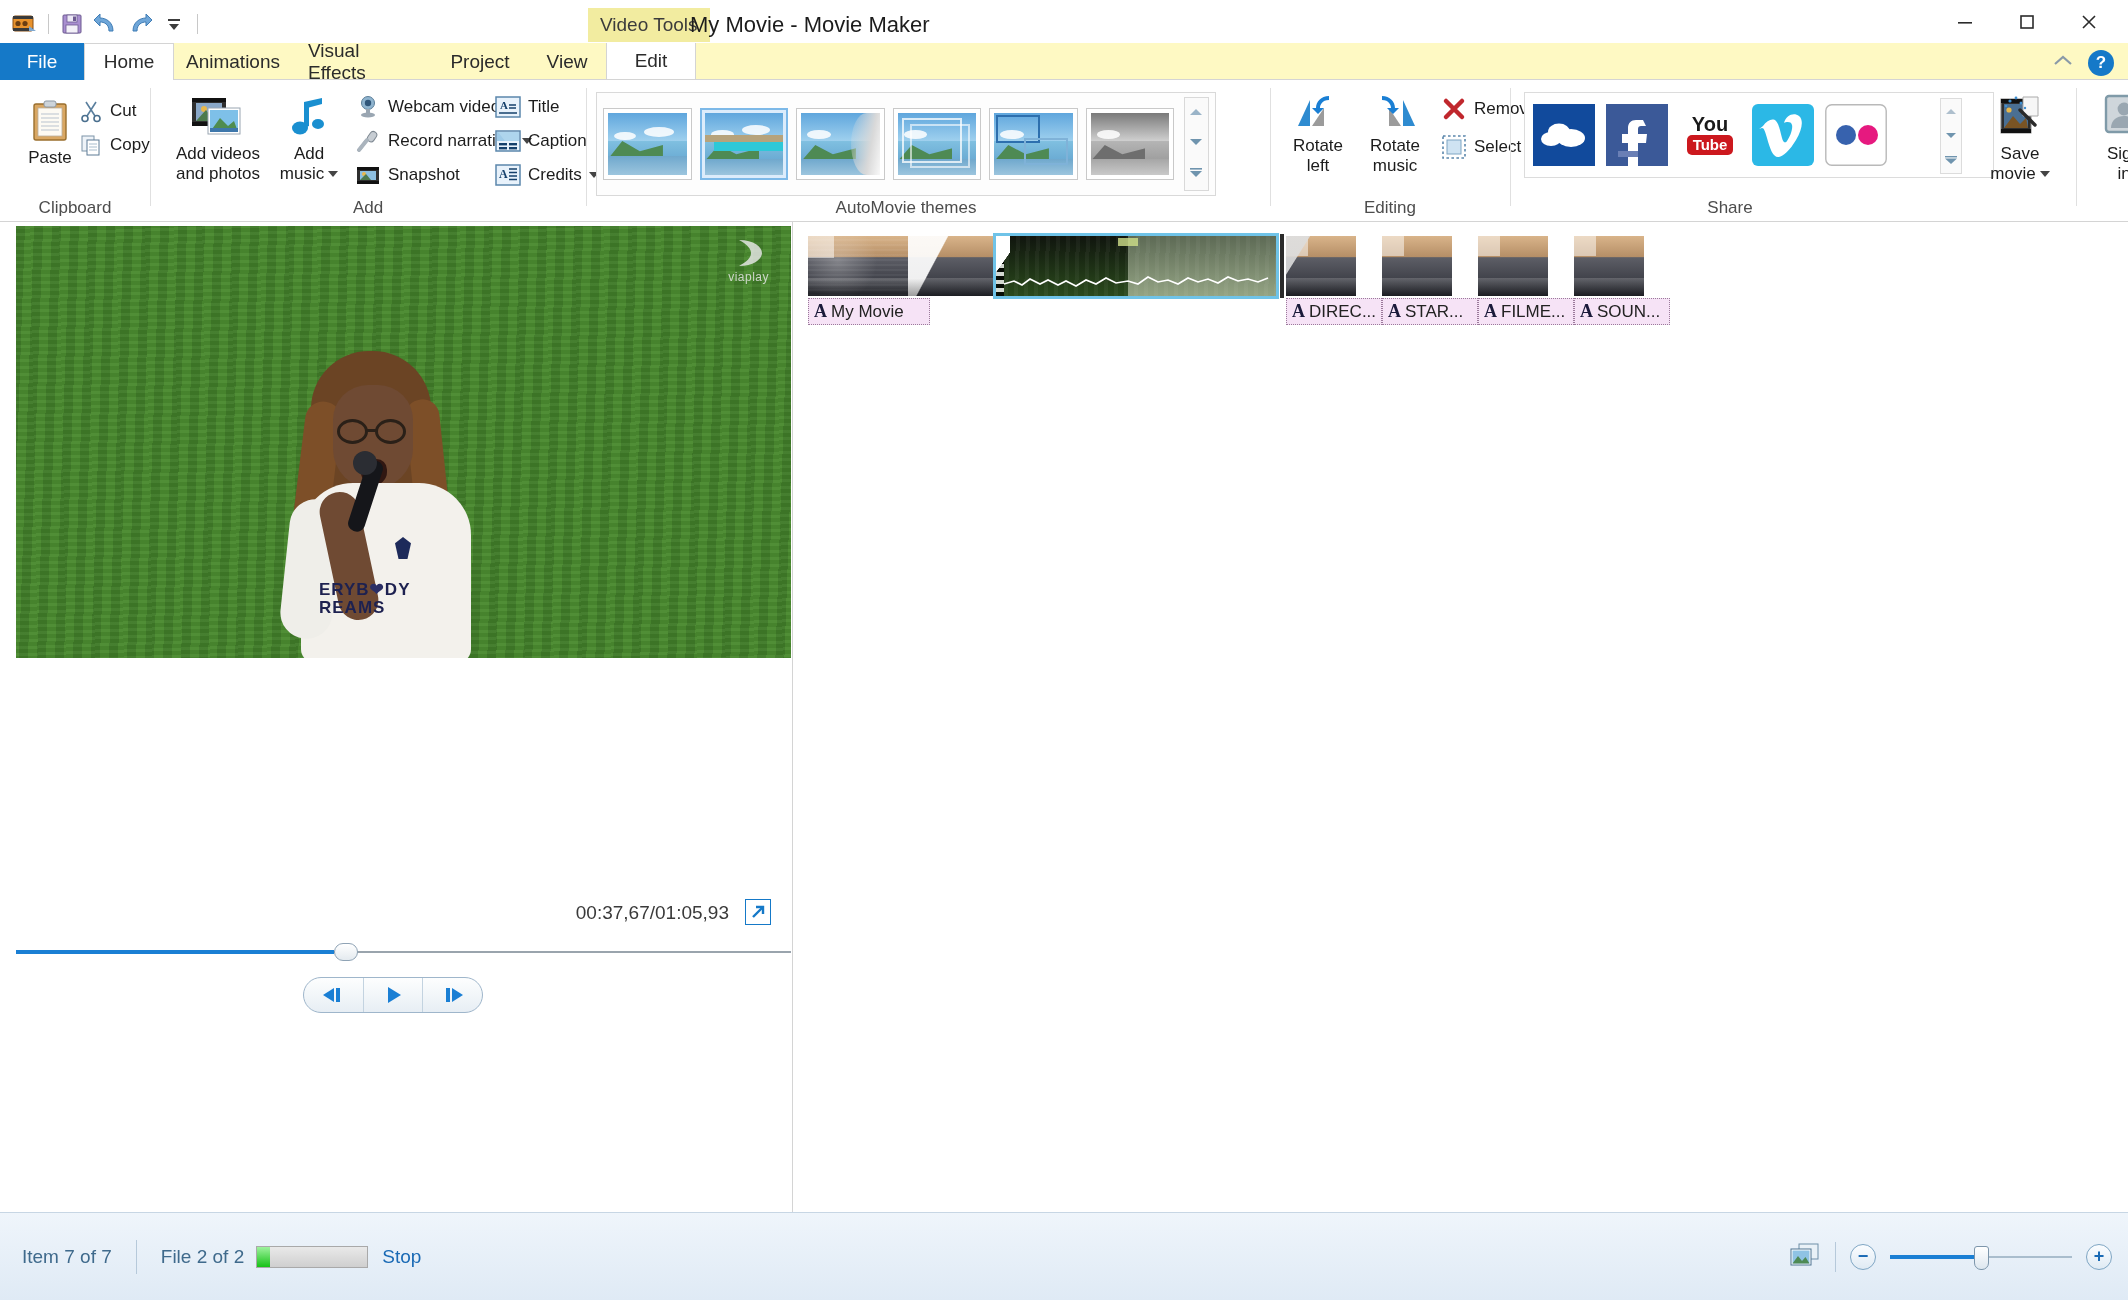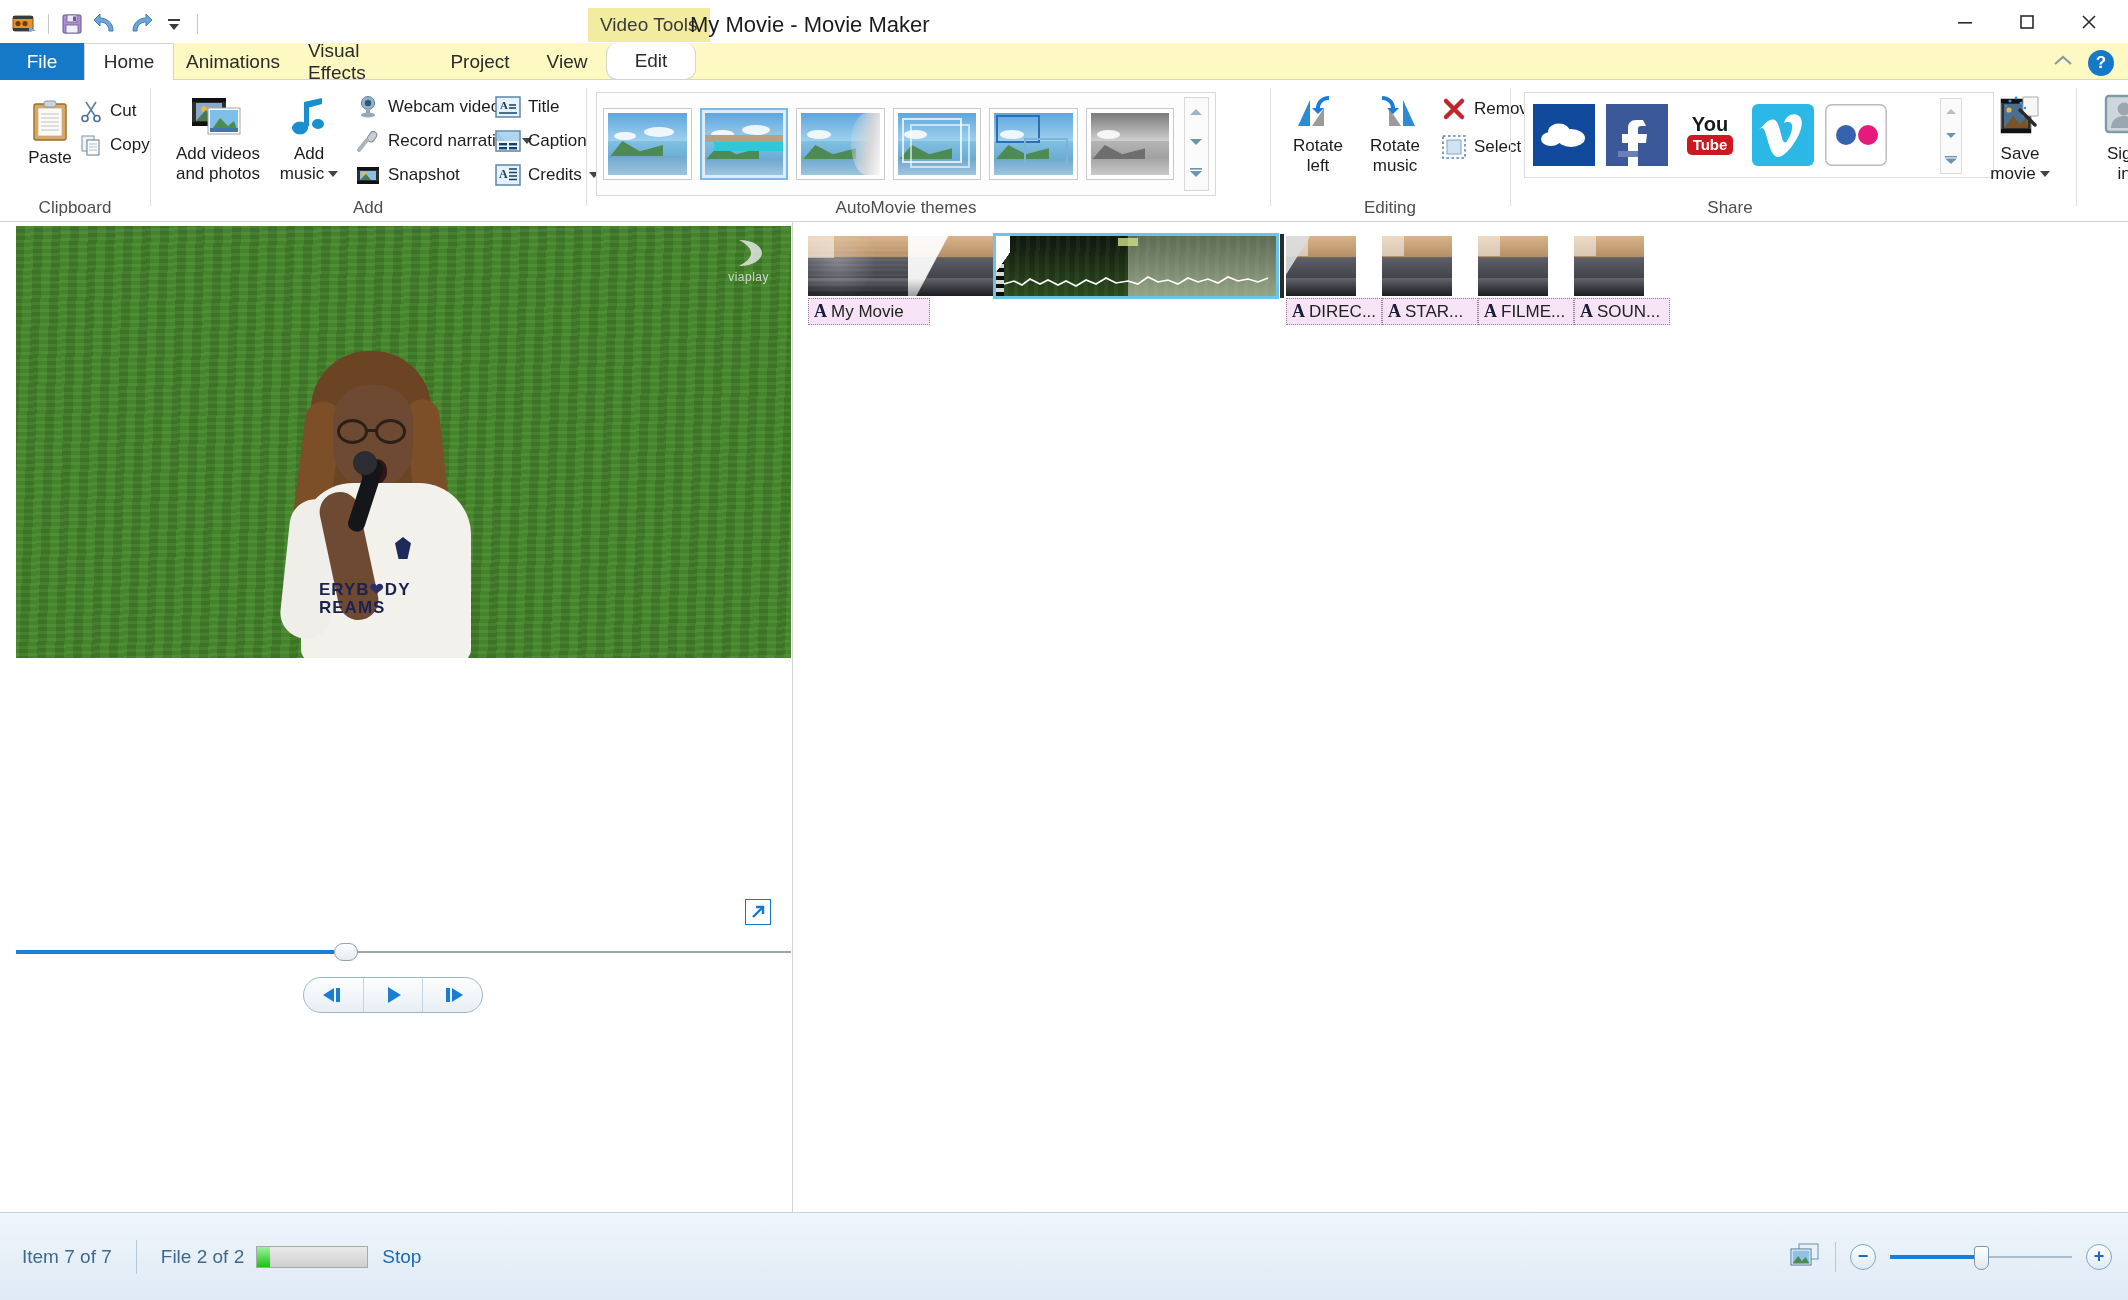--- a/index.html
+++ b/index.html
@@ -41,21 +41,20 @@
     padding:0 16px;
   }
   .tab.file { background:#1579c8; color:#fff; left:0; width:84px; padding:0; }
   .tab.active {
     background:#fff; border-left:1px solid #d4d4d4; border-right:1px solid #d4d4d4;
     border-top:1px solid #d4d4d4; border-bottom:1px solid #fff; height:38px;
   }
   .tab.ctx {
     background:#fff; border-left:1px solid #d4d4d4; border-right:1px solid #d4d4d4;
     border-bottom:1px solid #d4d4d4;
-    border-radius:11px;
   }
   .ribbon-right { position:absolute; right:14px; top:50px; display:flex; align-items:center; gap:14px; }
   .chev-up { cursor:pointer; }
   .help-btn {
     width:26px; height:26px; border-radius:50%; background:#1579c8; color:#fff;
     font-size:17px; font-weight:bold; display:flex; align-items:center;
     justify-content:center; cursor:pointer;
   }
 
   
@@ -675,20 +674,21 @@
       </div>
 
       <div style="position:absolute;right:22px;top:10px;text-align:center;opacity:.82;">
         <svg width="34" height="34" viewBox="0 0 34 34">
           <path d="M7 4 C22 4 30 11 30 17 C30 23 22 30 7 30 C16 25 19 21 19 17 C19 13 16 9 7 4 Z" fill="#e9e9e9"></path>
         </svg>
         <div style="font-size:12px;color:#e9e9e9;letter-spacing:.5px;margin-top:-4px;">viaplay</div>
       </div>
     </div>
 
+    <div class="timecode">00:37,67/01:05,93</div>
     <div class="fullscreen-btn">
       <svg width="18" height="18" viewBox="0 0 18 18">
         <path d="M4 14 L13 5" stroke="#1579c8" stroke-width="2.4" fill="none"></path>
         <path d="M7 4 L14 4 L14 11" stroke="#1579c8" stroke-width="2.4" fill="none"></path>
       </svg>
     </div>
 
     <div class="seekbar">
       <div class="seek-track"></div>
       <div class="seek-fill" style="width:41%;"></div>

